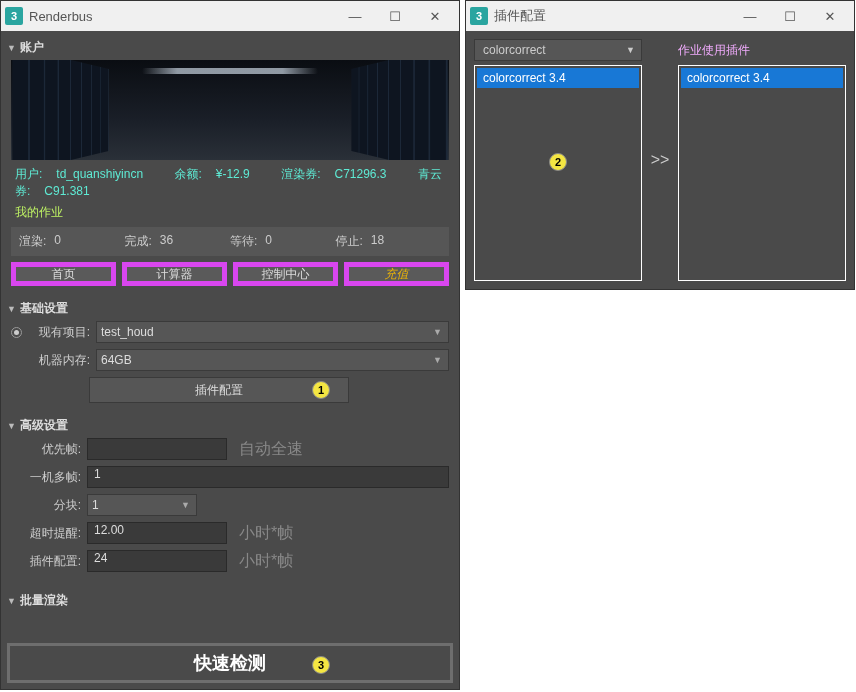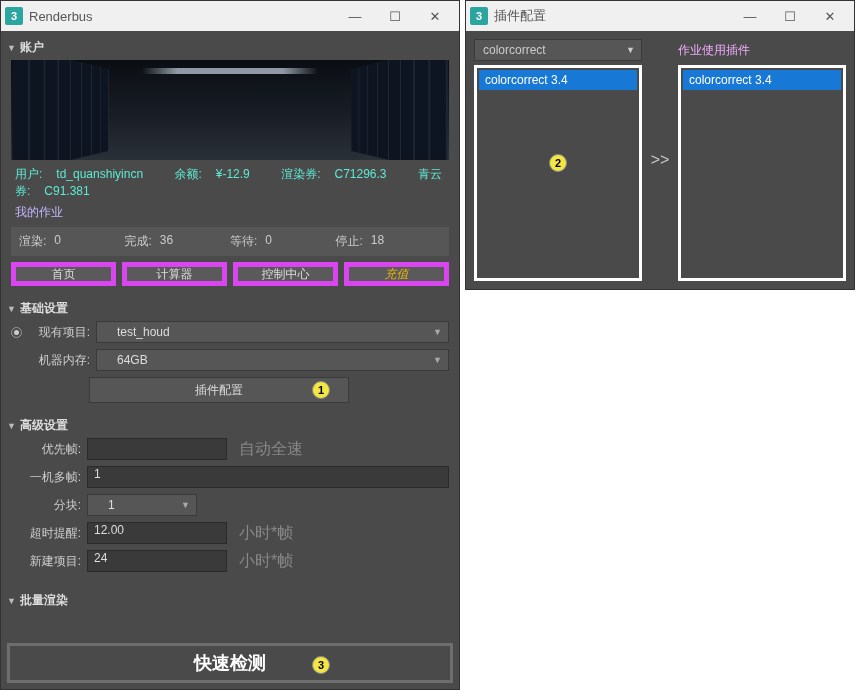--- a/index.html
+++ b/index.html
@@ -16,48 +16,48 @@
   .sec-head { display:flex; align-items:center; padding:4px 2px; color:#ddd; font-size:12px; font-weight:bold;}
   .sec-head .tri { margin-right:4px; font-size:9px; color:#bbb;}
   .sec-body { padding:0 6px 6px 6px; }
   .hero { width:100%; height:100px; background:linear-gradient(#0a0d12 0%, #1a1f28 60%, #2a3038 100%); position:relative; overflow:hidden; margin-bottom:4px;}
   .hero::before,.hero::after{content:"";position:absolute;top:0;bottom:0;width:160px;background:repeating-linear-gradient(90deg,#0e1520 0 18px,#1c2838 18px 20px);transform-origin:center;}
   .hero::before{left:-20px;transform:perspective(300px) rotateY(55deg);}
   .hero::after{right:-20px;transform:perspective(300px) rotateY(-55deg);}
   .hero .ceiling{position:absolute;left:30%;right:30%;top:8px;height:6px;background:linear-gradient(90deg,transparent,#c8d4e0 20%,#c8d4e0 80%,transparent);opacity:.7;border-radius:3px;}
   .info-line { padding:2px 4px; color:#5eead4; font-size:12px;}
   .info-line span{margin-right:14px;}
-  .sub-label{padding:2px 4px;color:#c4b5fd;}
+  .sub-label{padding:2px 4px;color:#bef264;}
   .stats-row{background:#565656;display:flex;padding:6px 8px;margin:4px 0;}
   .stats-row .stat{flex:1;display:flex;gap:8px;}
   .stat-label{color:#ccc;}
   .btn-row{display:flex;gap:6px;margin-top:6px;}
   .btn{flex:1;background:#5a5a5a;border:5px solid #d946ef;color:#ddd;height:24px;display:flex;align-items:center;justify-content:center;font-size:12px;}
   .btn.disabled{color:#eab308;font-style:italic;}
   .form-row{display:flex;align-items:center;margin-bottom:6px;gap:6px;}
   .form-row .label{width:70px;text-align:right;color:#ccc;font-size:12px;}
   .radio{width:11px;height:11px;border-radius:50%;border:1px solid #999;display:inline-block;margin-right:2px;position:relative;}
   .radio.checked::after{content:"";position:absolute;inset:2px;border-radius:50%;background:#ccc;}
-  .select{flex:0 0 220px;height:22px;background:#565656;border:1px solid #3a3a3a;color:#ddd;display:flex;align-items:center;padding:0 20px;position:relative;font-size:12px;}
+  .select{flex:0 0 220px;height:22px;background:#565656;border:1px solid #3a3a3a;color:#ddd;display:flex;align-items:center;padding:0 4px;position:relative;font-size:12px;}
   .select.wide{flex:1;}
   .select .caret{position:absolute;right:6px;font-size:9px;color:#aaa;}
   .input{flex:1;height:22px;background:#3a3a3a;border:1px solid #2a2a2a;color:#ddd;padding:0 6px;font-size:12px;}
   .input.mid{flex:0 0 140px;}
   .plugin-btn{height:26px;background:#565656;border:1px solid #3a3a3a;color:#ddd;display:flex;align-items:center;justify-content:center;margin:6px 0 0 78px;width:260px;position:relative;}
   .hint{color:#888;font-size:16px;margin-left:6px;}
   .big-btn{margin:8px 6px 6px 6px;height:40px;background:#4a4a4a;border:3px solid #6e6e6e;display:flex;align-items:center;justify-content:center;color:#fff;font-size:18px;font-weight:bold;position:relative;}
   .marker{width:18px;height:18px;border-radius:50%;background:#f4e642;color:#000;font-size:11px;font-weight:bold;display:flex;align-items:center;justify-content:center;position:absolute;border:1px solid #888;}
   
   .plug-body{display:flex;gap:8px;padding:8px;flex:1;background:#4a4a4a;}
   .plug-col{display:flex;flex-direction:column;gap:4px;}
   .plug-col.left{flex:1;}
   .plug-col.right{flex:1;}
   .plug-select{height:22px;background:#565656;border:1px solid #3a3a3a;color:#ccc;display:flex;align-items:center;padding:0 8px;font-size:12px;position:relative;text-align:center;}
   .plug-select .caret{position:absolute;right:6px;font-size:9px;}
-  .plug-list{flex:1;background:#4a4a4a;border:3px solid #ffffff;padding:2px;position:relative;min-height:200px;}
+  .plug-list{flex:1;background:#4a4a4a;border:1px solid #ffffff;padding:2px;position:relative;min-height:200px;}
   .plug-item{background:#1878d6;color:#fff;padding:3px 6px;font-size:12px;}
   .plug-mid{width:20px;display:flex;align-items:center;justify-content:center;color:#ccc;}
   .plug-right-head{color:#f0abfc;font-size:12px;height:22px;display:flex;align-items:center;}
 </style>
 </head>
 <body>
 
 <div class="window win-main">
   <div class="titlebar">
     <div class="app-icon">3</div>
@@ -161,21 +161,21 @@
             <span>1</span>
               <span class="caret">▼</span>
           </div>
         </div>
         <div class="form-row">
           <span class="label">超时提醒:</span>
           <div class="input mid">12.00</div>
           <span class="hint">小时*帧</span>
         </div>
         <div class="form-row">
-          <span class="label">新建项目:</span>
+          <span class="label">插件配置:</span>
           <div class="input mid">24</div>
           <span class="hint">小时*帧</span>
         </div>
       </div>
     </div>
 
     <div class="section">
       <div class="sec-head">
         <span class="tri">▼</span>
         <span>批量渲染</span>

